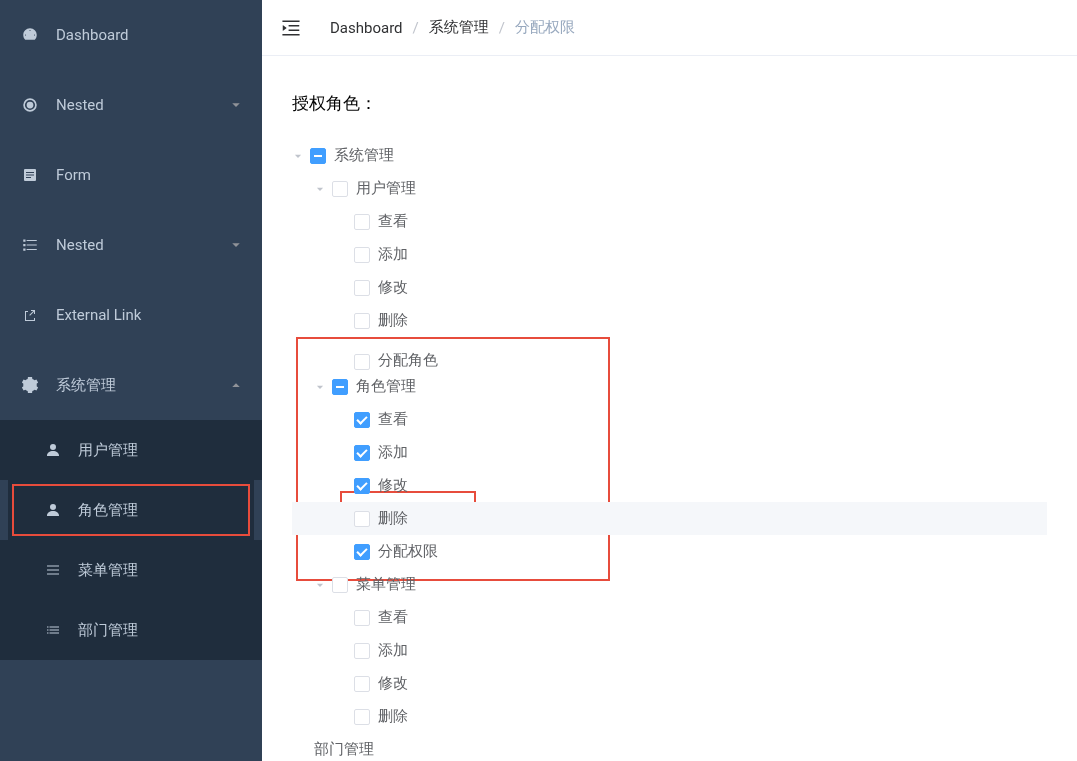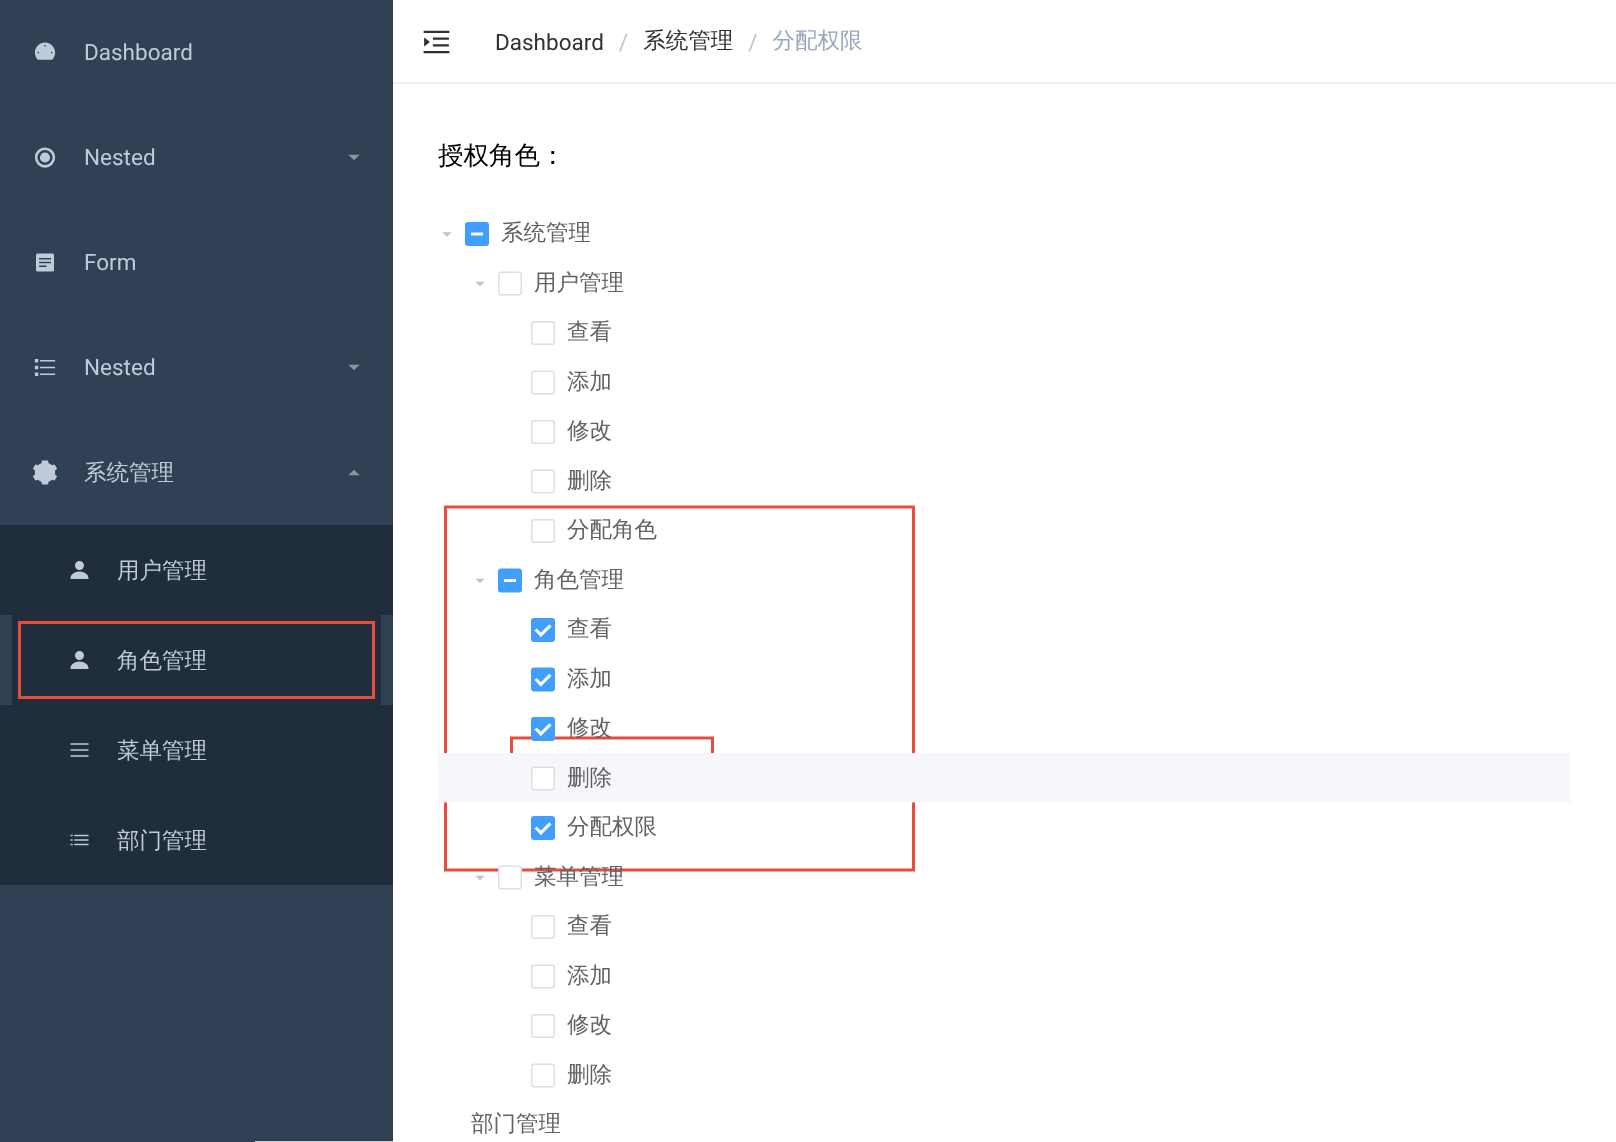--- a/index.html
+++ b/index.html
@@ -231,20 +231,28 @@
           <svg viewBox="0 0 1024 1024" width="18" height="18" fill="currentColor">
             <path d="M128 192h128v128H128V192zm192 32h576v64H320v-64zM128 448h128v128H128V448zm192 32h576v64H320v-64zM128 704h128v128H128V704zm192 32h576v64H320v-64z"></path>
           </svg>
         </span>
         <span class="sidebar-label">Nested</span>
         <span class="sidebar-caret">
           <svg viewBox="0 0 1024 1024" width="12" height="12" fill="currentColor">
             <path d="M512 672L192 352h640z"></path>
           </svg>
         </span>
+      </div>
+      <div class="sidebar-item">
+        <span class="sidebar-icon">
+          <svg viewBox="0 0 1024 1024" width="16" height="16" fill="currentColor">
+            <path d="M768 192H576v64h146L466 512l46 46 256-256v146h64V192h-64zm0 512v128H256V320h128v-64H192v640h640V704h-64z"></path>
+          </svg>
+        </span>
+        <span class="sidebar-label">External Link</span>
       </div>
       <div class="sidebar-item">
         <span class="sidebar-icon">
           <svg viewBox="0 0 1024 1024" width="18" height="18" fill="currentColor">
             <path d="M512 320a192 192 0 100 384 192 192 0 000-384zm0 288a96 96 0 110-192 96 96 0 010 192zm384-96c0-26-2-52-7-76l84-66-96-166-100 36a382 382 0 00-132-76l-16-104H395l-16 104a382 382 0 00-132 76l-100-36-96 166 84 66c-5 24-7 50-7 76s2 52 7 76l-84 66 96 166 100-36a382 382 0 00132 76l16 104h234l16-104a382 382 0 00132-76l100 36 96-166-84-66c5-24 7-50 7-76z"></path>
           </svg>
         </span>
         <span class="sidebar-label">系统管理</span>
         <span class="sidebar-caret">
           <svg viewBox="0 0 1024 1024" width="12" height="12" fill="currentColor">
@@ -342,21 +350,21 @@
         <div class="tree-node" style="padding-left: 44px;">
           <span class="tree-caret hidden"></span>
           <span class="checkbox "></span>
           <span class="tree-label">修改</span>
         </div>
         <div class="tree-node" style="padding-left: 44px;">
           <span class="tree-caret hidden"></span>
           <span class="checkbox "></span>
           <span class="tree-label">删除</span>
         </div>
-        <div class="tree-node" style="padding-left: 44px;">
+        <div class="tree-node" style="padding-left: 44px; align-items: flex-end;">
           <span class="tree-caret hidden"></span>
           <span class="checkbox "></span>
           <span class="tree-label">分配角色</span>
         </div>
         <div class="tree-node" style="padding-left: 22px;">
           <span class="tree-caret">
             <svg viewBox="0 0 1024 1024" width="10" height="10" fill="currentColor">
               <path d="M512 704L192 384h640z"></path>
             </svg>
           </span>

